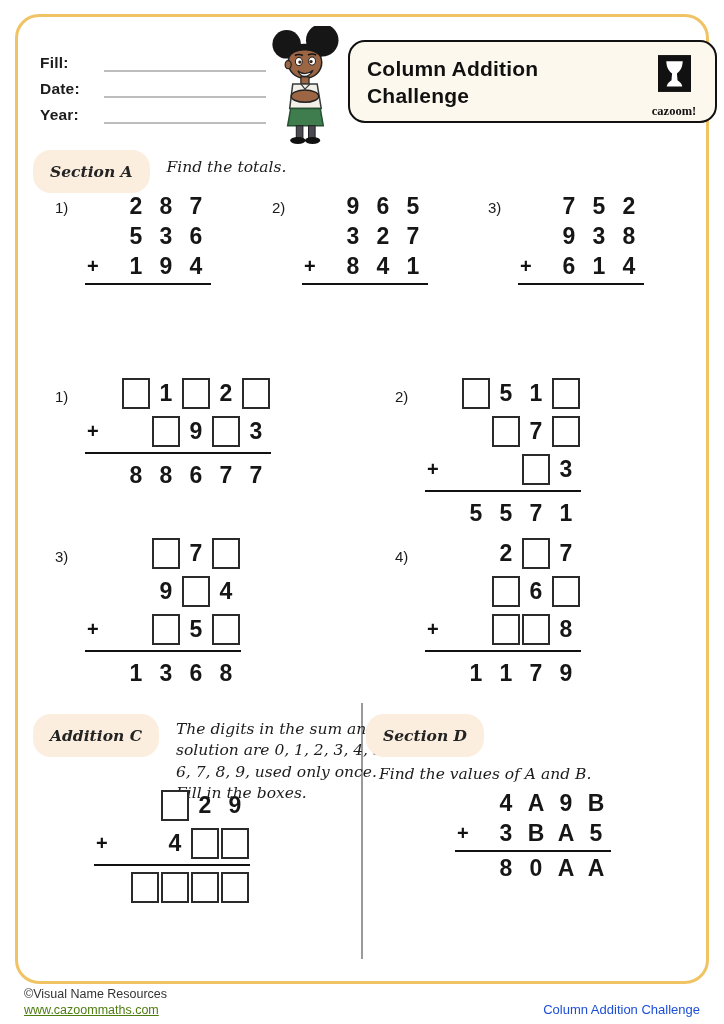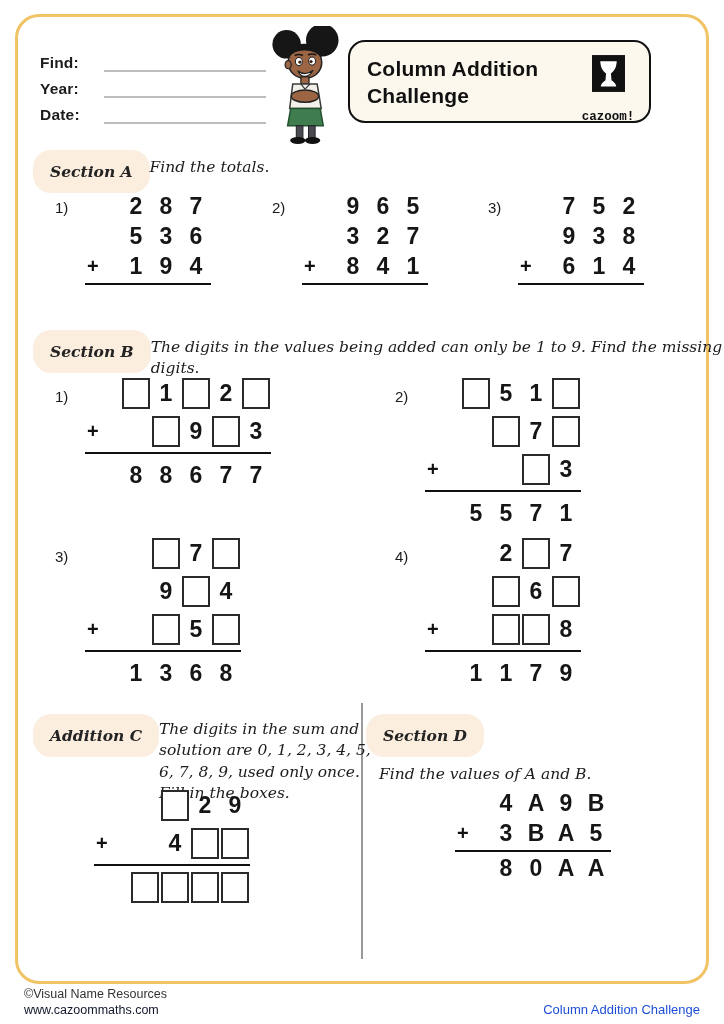--- a/index.html
+++ b/index.html
@@ -12,35 +12,35 @@
   
   .fields { position:absolute; left:40px; top:46px; }
   .field-row { display:flex; align-items:flex-end; height:26px; }
   .field-label { font-weight:bold; font-size:15.5px; color:#1c1c1c; width:56px; letter-spacing:.2px; }
   .field-line { width:162px; border-bottom:2px solid #bdbdbd; height:20px; margin-left:8px; }
 
   
   .character { position:absolute; left:263px; top:26px; width:90px; height:118px; }
 
   
-  .title-box { position:absolute; left:348px; top:40px; width:303px; height:83px;
+  .title-box { position:absolute; left:348px; top:40px; width:369px; height:83px;
     background:#FDF8EE; border:2.5px solid #111; border-radius:17px; }
   .title-text { position:absolute; left:17px; top:13px; font-size:21px; font-weight:800;
     line-height:27px; color:#111; letter-spacing:.2px; }
   .logo { position:absolute; right:13px; top:13px; width:56px; text-align:center; }
   .logo-mark { width:33px; height:37px; margin:0 auto; }
-  .logo-text { font-family:Liberation Mono, monospace; font-weight:bold; font-size:12.5px; color:#111; margin-top:14px; }
+  .logo-text { font-family:Liberation Serif, serif; font-weight:bold; font-size:12.5px; color:#111; margin-top:8px; }
 
   
   .sec-header { position:absolute; display:flex; align-items:flex-start; }
   .sec-pill { background:#FBEEDE; border-radius:18px; padding:12px 17px;
     font-family:"DejaVu Serif", serif; font-weight:bold; font-style:italic;
     font-size:15.5px; color:#232323; white-space:nowrap; }
   .sec-instr { font-family:"DejaVu Serif", serif; font-style:italic; font-size:15.5px;
-    color:#1c1c1c; padding-top:7px; line-height:1.38; }
+    color:#1c1c1c; padding-top:7px; margin-left:17px; line-height:1.38; }
 
   
   .problem { position:absolute; }
   .p-label { position:absolute; left:0; font-size:15px; color:#1a1a1a; }
   .plain .p-label { top:8px; }
   .boxed .p-label { top:14px; }
   .p-body { display:inline-block; margin-left:30px; }
   .p-row { display:flex; align-items:center; }
   .plain .p-row { height:30px; }
   .boxed .p-row { height:38px; }
@@ -50,40 +50,40 @@
   .p-cell { width:30px; height:100%; display:flex; align-items:center; justify-content:center;
     font-weight:bold; font-size:23px; color:#161616; }
   .p-box { width:28px; height:31px; border:2px solid #2a2a2a; background:#fff; }
   .p-line { border-top:2.3px solid #111; margin:2px 0; }
 
   
   .divider { position:absolute; left:361px; top:703px; width:2px; height:256px; background:#9a9a9a; }
 
   
   .footer-left { position:absolute; left:24px; top:986px; font-size:12.5px; color:#333; line-height:16px; }
-  .footer-link { color:#0f172a; cursor:pointer; }
+  .footer-link { color:#4d7c0f; text-decoration:underline; cursor:pointer; }
   .footer-right { position:absolute; right:24px; top:1002px; font-size:13px; color:#1d4ed8; }
 </style>
 </head>
 <body>
 
 <div class="page">
   <div class="sheet-border"></div>
 
   <div class="fields">
     <div class="field-row">
-      <span class="field-label">Find:</span>
+      <span class="field-label">Fill:</span>
+      <span class="field-line"></span>
+    </div>
+    <div class="field-row">
+      <span class="field-label">Date:</span>
       <span class="field-line"></span>
     </div>
     <div class="field-row">
       <span class="field-label">Year:</span>
-      <span class="field-line"></span>
-    </div>
-    <div class="field-row">
-      <span class="field-label">Date:</span>
       <span class="field-line"></span>
     </div>
   </div>
 
   <div class="character">
     <svg viewBox="0 0 88 116" width="90" height="118">
       <circle cx="23" cy="18" r="14" fill="#161616"></circle>
       <circle cx="58" cy="14" r="16" fill="#161616"></circle>
       <ellipse cx="41" cy="36" rx="16.5" ry="15.5" fill="#9C6644" stroke="#222" stroke-width="1.5"></ellipse>
       <path d="M24.5 31 Q26 17 41 17.5 Q57 18 57.5 31 Q50 23.5 41 24 Q31 23.5 24.5 31 Z" fill="#161616"></path>
@@ -168,24 +168,20 @@
           <div class="p-cell">9</div>
           <div class="p-cell">3</div>
           <div class="p-cell">8</div>
         </div><div class="p-row">
           <div class="p-plus">+</div>
           <div class="p-cell">6</div>
           <div class="p-cell">1</div>
           <div class="p-cell">4</div>
         </div><div class="p-line"></div></div></div>
 
-  <div class="sec-header" style="left:33px; top:330px;">
-    <span class="sec-pill">Section B</span>
-    <span class="sec-instr">The digits in the values being added can only be 1 to 9. Find the missing digits.</span>
-  </div>
 
   <div class="problem boxed" style="left:55px; top:374px;"><div class="p-label">1)</div><div class="p-body"><div class="p-row">
           <div class="p-plus"></div>
           <div class="p-cell">
             <div class="p-box"></div>
           </div>
           <div class="p-cell">1</div>
           <div class="p-cell">
             <div class="p-box"></div>
           </div>

